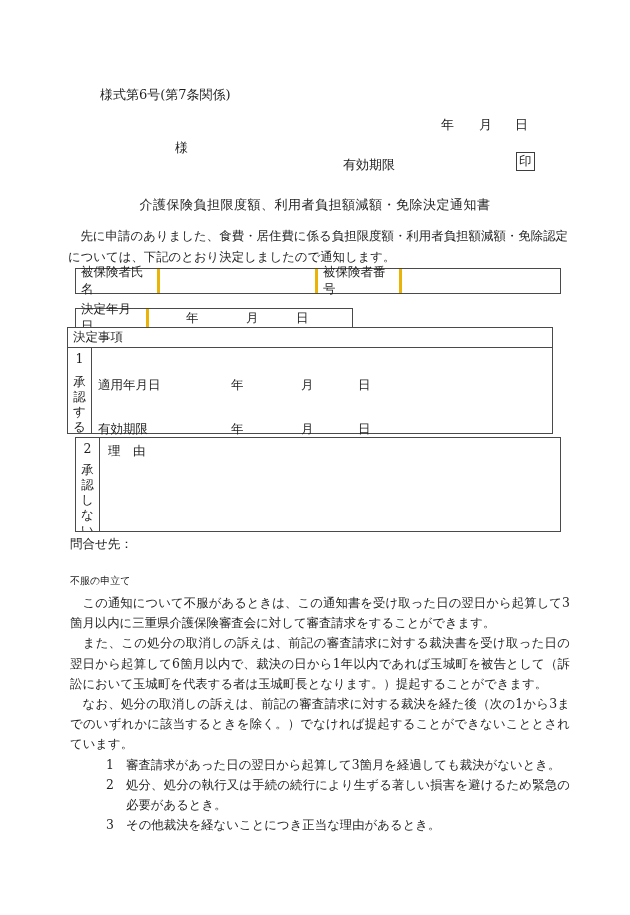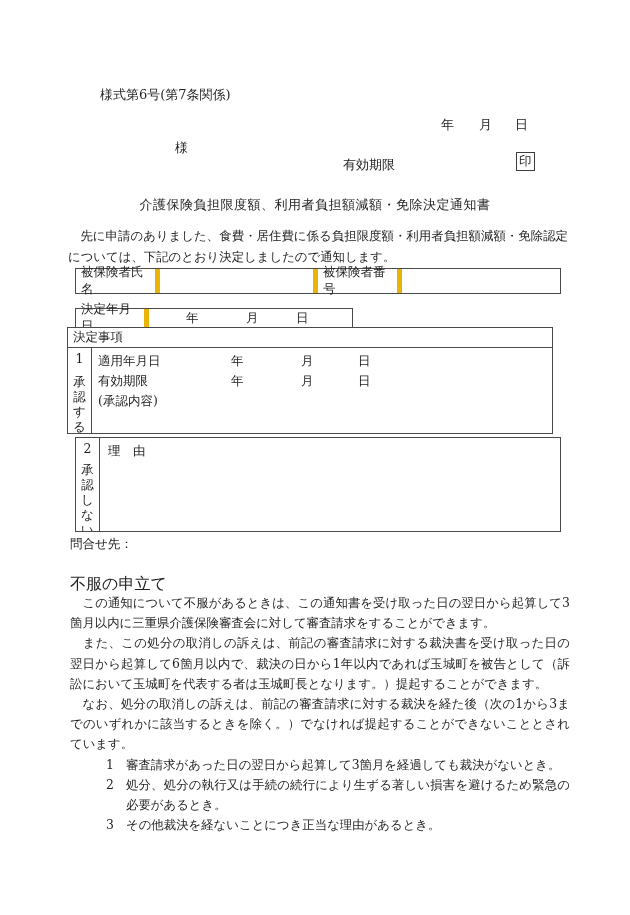--- a/index.html
+++ b/index.html
@@ -30,21 +30,21 @@
     font-size:12.5px;line-height:16px;
   }
   .doc-title{left:0;top:196px;width:630px;text-align:center;font-size:13px;letter-spacing:.5px;}
 
   .intro{left:68px;top:226px;width:500px;font-size:12.4px;line-height:20.5px;text-align:justify;}
 
   
   .tbl{position:absolute;box-sizing:border-box;border:1px solid #4a4a4a;background:#fff;}
   .tbl *{box-sizing:border-box;}
   .row{display:flex;}
-  .cell{border-right:5px solid #eab308;font-size:12.5px;display:flex;align-items:center;padding:0 5px;}
+  .cell{border-right:3px solid #eab308;font-size:12.5px;display:flex;align-items:center;padding:0 5px;}
   .cell:last-child{border-right:none;}
 
   
   .tblA{left:75px;top:268px;width:486px;height:26px;}
   .tblA .row{height:100%;}
   .cA1{width:84px;}
   .cA2{width:158px;}
   .cA3{width:84px;font-family:Liberation Serif, serif;}
   .cA4{flex:1;}
 
@@ -55,32 +55,32 @@
   .cB2{flex:1;display:grid;grid-template-columns:60px 50px auto;align-items:center;padding-left:37px;border-right:none;font-size:12.5px;}
 
   
   .tblC{left:67px;top:327px;width:486px;height:107px;}
   .hdrC{height:20px;border-bottom:1px solid #4a4a4a;display:flex;align-items:center;padding:0 5px;font-size:12.5px;}
   .bodyC{display:flex;height:86px;}
   .vcol{width:24px;border-right:1px solid #4a4a4a;display:flex;flex-direction:column;align-items:center;padding-top:3px;font-size:12.5px;overflow:hidden;}
   .vnum{line-height:16px;}
   .vlabel{width:14px;word-break:break-all;text-align:center;line-height:15px;margin-top:7px;}
   .ccontent{flex:1;padding:3px 6px;font-size:12.5px;}
-  .fieldrow{display:grid;grid-template-columns:133px 70px 57px auto;line-height:20px;}
+  .fieldrow{display:grid;grid-template-columns:133px 70px 57px auto;line-height:20px;margin-top:24px;}
   .notegap{line-height:20px;}
 
   
   .tblD{left:75px;top:437px;width:486px;height:95px;}
   .bodyD{display:flex;height:100%;}
   .vlabel5{width:14px;word-break:break-all;text-align:center;line-height:15px;margin-top:5px;}
   .dcontent{flex:1;padding:5px 8px;font-size:12.5px;}
 
   .contact{left:70px;top:536px;font-size:12.5px;}
 
-  .appeal-head{left:70px;top:574px;font-size:16px;}
+  .appeal-head{left:70px;top:574px;font-size:10px;}
   .appeal-body{left:70px;top:593px;width:500px;font-size:12.4px;line-height:20.2px;text-align:justify;}
   .appeal-body p{margin:0;}
   .appeal-list{margin-top:0;}
   .appeal-item{display:flex;margin-left:36px;}
   .appeal-item .inum{width:20px;flex:none;}
   .appeal-item .itext{flex:1;}
 </style>
 </head>
 <body>
 

